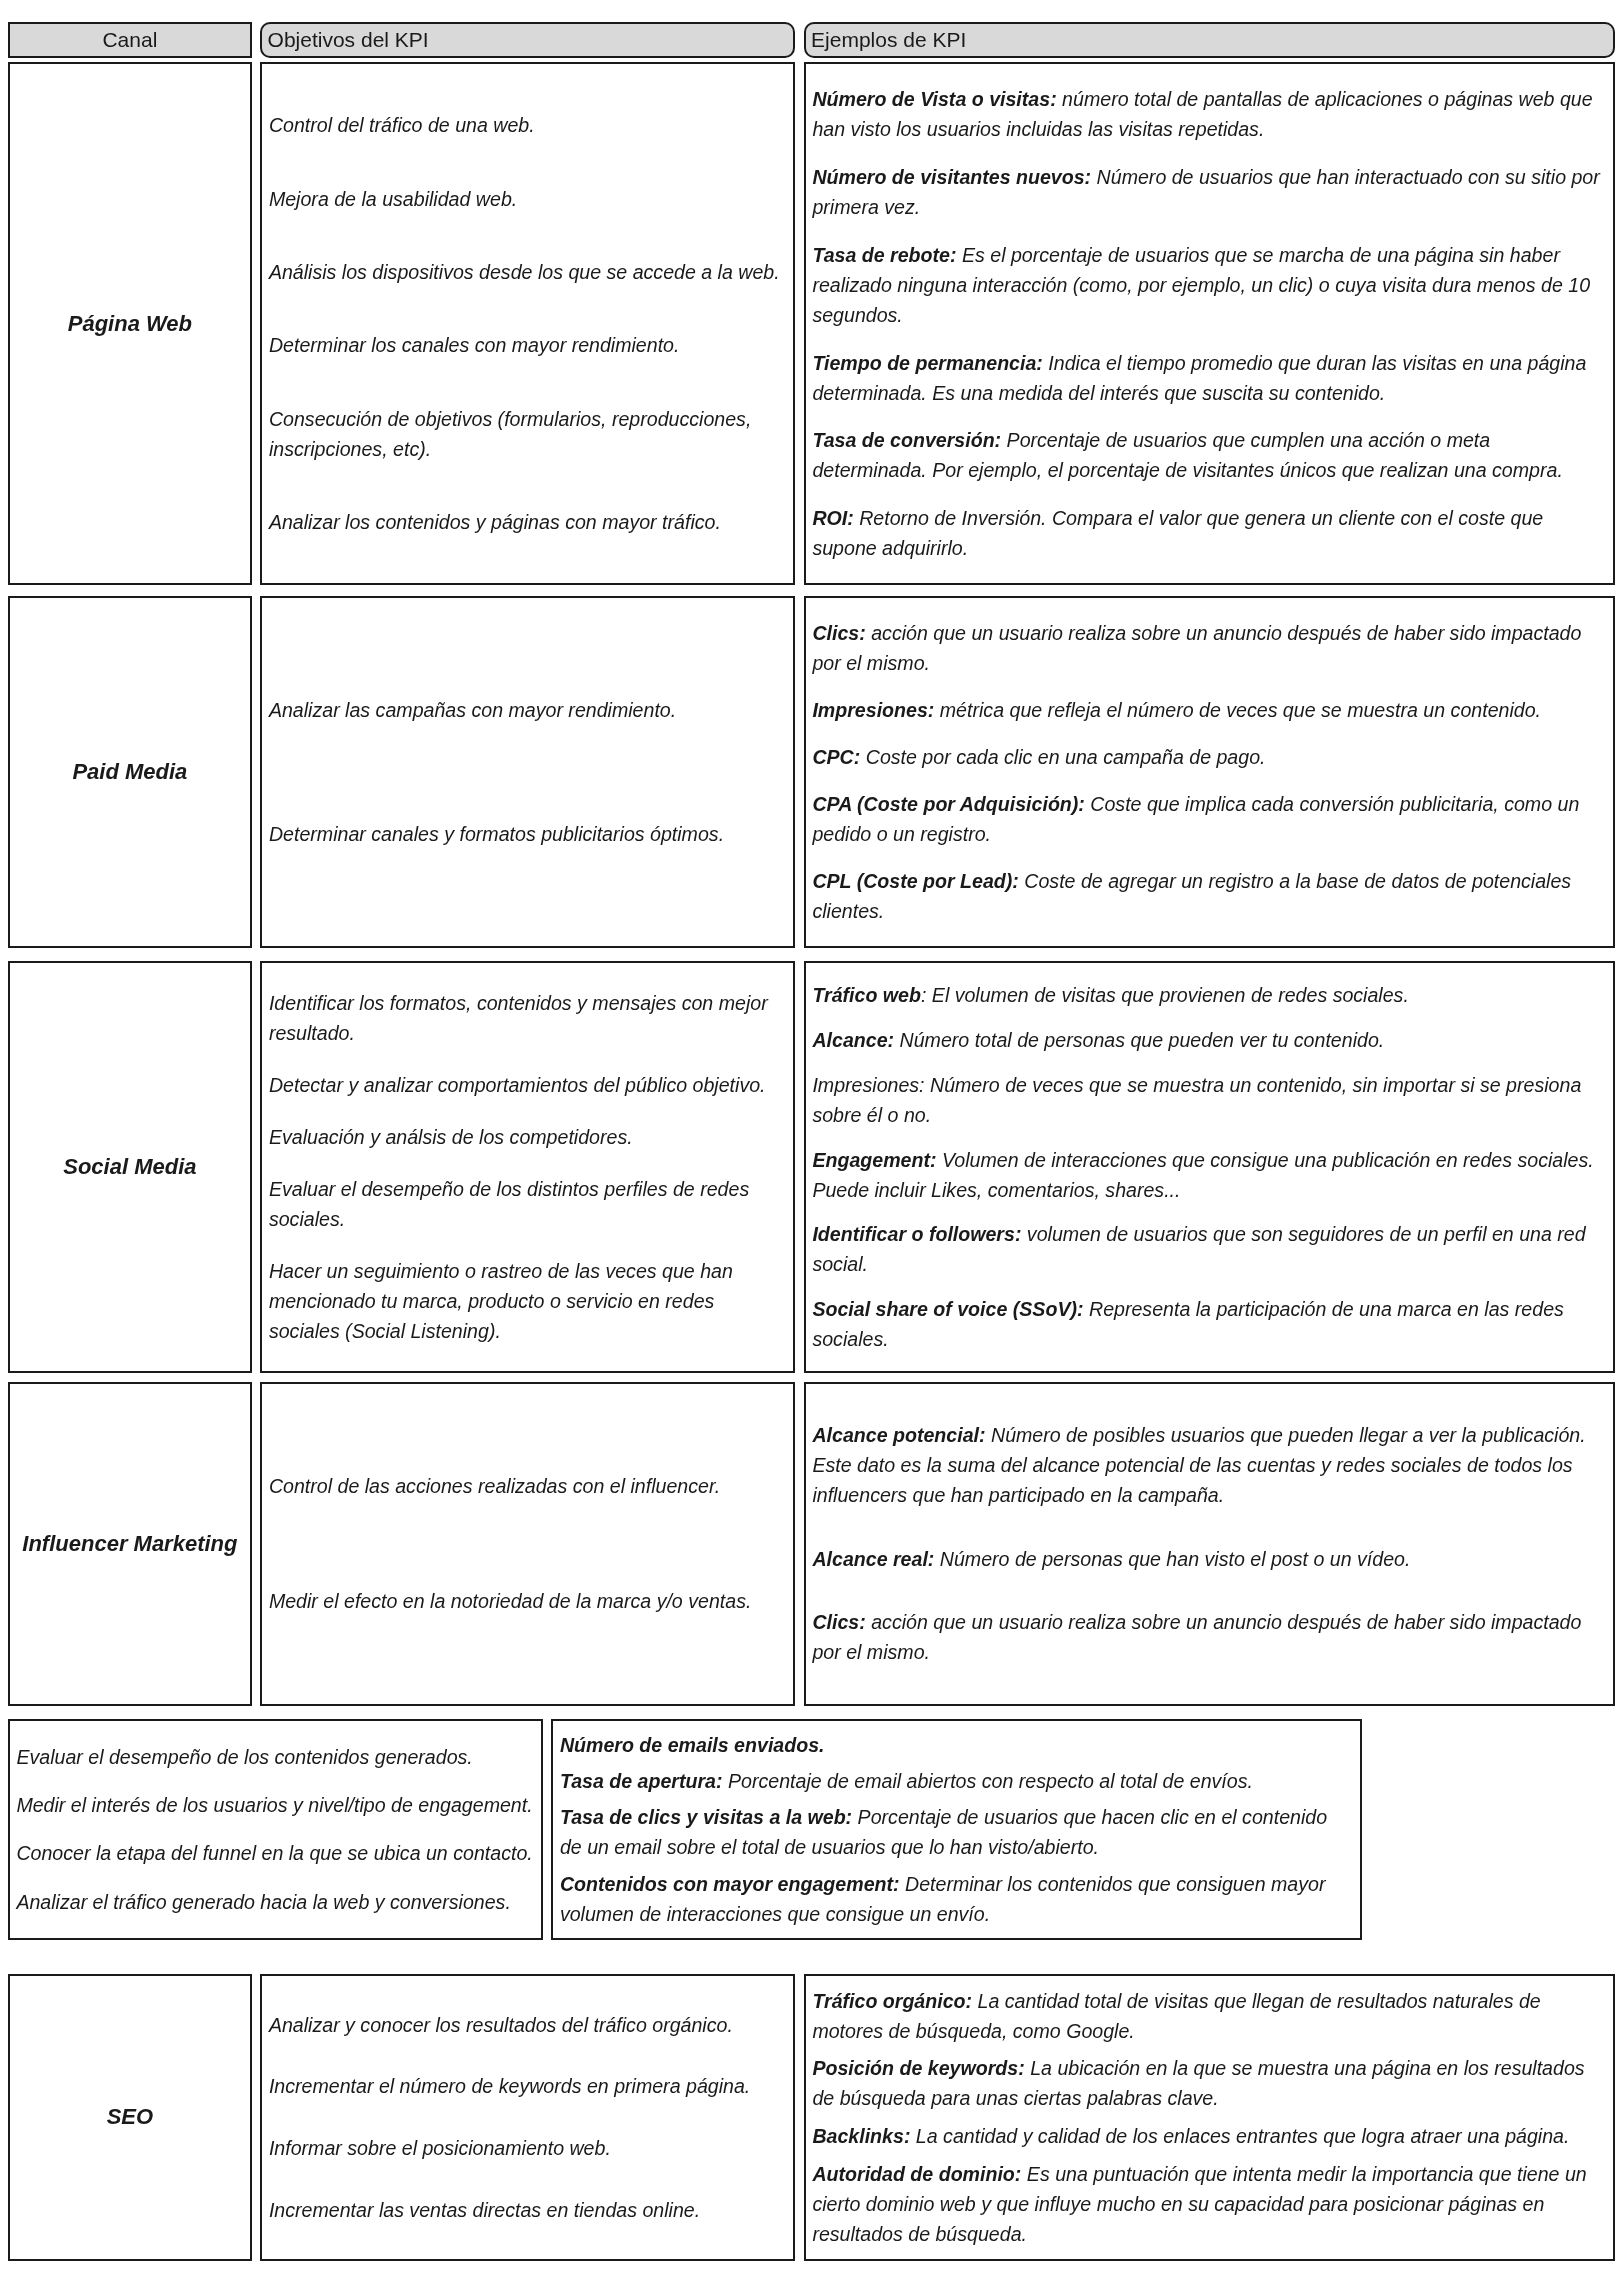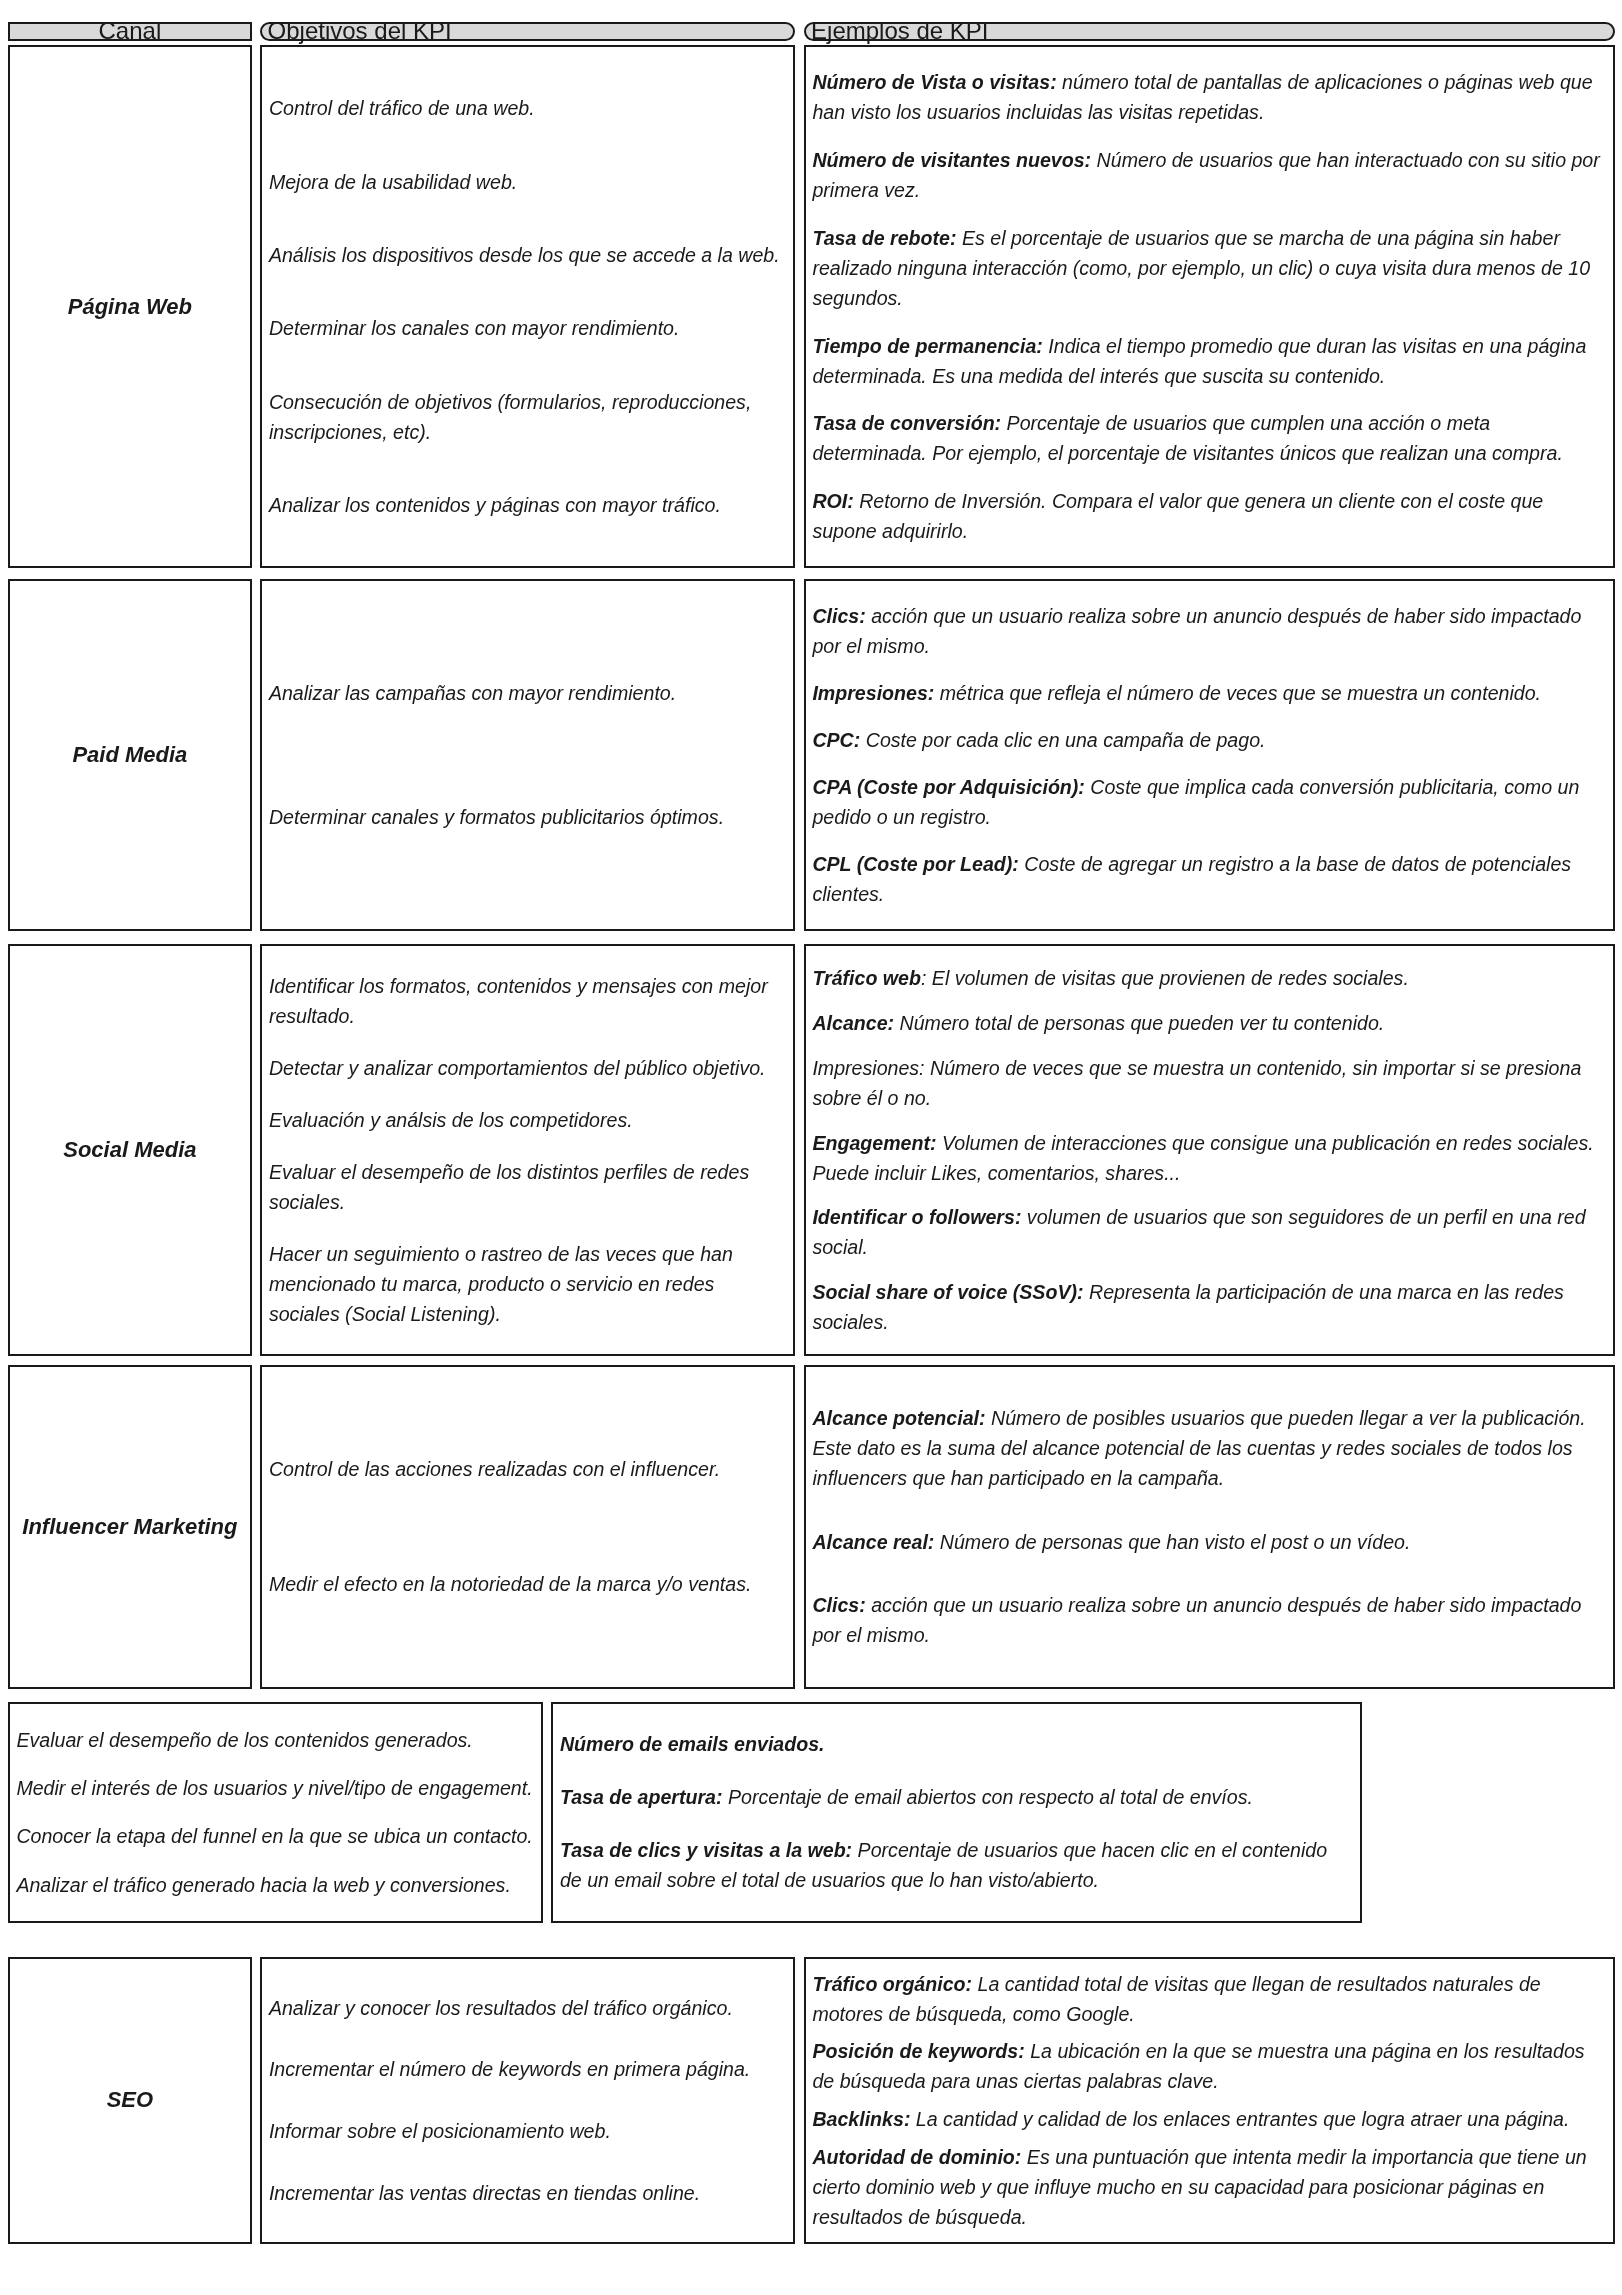--- a/index.html
+++ b/index.html
@@ -12,24 +12,24 @@
     -webkit-font-smoothing:antialiased;
   }
   #table{position:absolute;left:7.9px;top:21.6px;width:1607px;}
   .hrow,.trow{display:flex;align-items:stretch;}
   .cell{box-sizing:border-box;background:#ffffff;}
   .c1{width:244px;margin-right:8.5px;flex:none;}
   .c2{width:535px;margin-right:8.5px;flex:none;}
   .c3{width:811px;flex:none;}
   
   .hrow .cell{
-    height:19px;
+    height:36px;
     border:2px solid #1a1a1a;
     background:#d9d9d9;
-    font-size:24px;
+    font-size:21px;
     display:flex;align-items:center;
   }
   .hcanal{justify-content:center;}
   .hleft{padding-left:5.2px;border-radius:10px;}
   
   .trow .cell{border:2.6px solid #1a1a1a;overflow:hidden;font-style:italic;}
   .canal{
     display:flex;align-items:center;justify-content:center;
     font-weight:bold;font-size:22px;text-align:center;
     padding:0 9.2px;
@@ -132,20 +132,21 @@
     <div class="cell c2 objetivos">
         <p>Evaluar el desempeño de los contenidos generados.</p>
         <p>Medir el interés de los usuarios y nivel/tipo de engagement.</p>
         <p>Conocer la etapa del funnel en la que se ubica un contacto.</p>
         <p>Analizar el tráfico generado hacia la web y conversiones.</p>
       </div>
     <div class="cell c3 ejemplos">
         <p><b>Número de emails enviados.</b><span></span></p>
         <p><b>Tasa de apertura:</b><span> Porcentaje de email abiertos con respecto al total de envíos.</span></p>
         <p><b>Tasa de clics y visitas a la web:</b><span> Porcentaje de usuarios que hacen clic en el contenido de un email sobre el total de usuarios que lo han visto/abierto.</span></p>
+        <p><b>Contenidos con mayor engagement:</b><span>  Determinar los contenidos que consiguen mayor volumen de interacciones que consigue un envío.</span></p>
       </div>
   </div>
     <div class="trow" style="height: 287px; margin-top: 34px;">
     <div class="cell c1 canal">
       <span class="canal-label">SEO</span>
     </div>
     <div class="cell c2 objetivos">
         <p>Analizar y conocer los resultados del tráfico orgánico.</p>
         <p>Incrementar el número de keywords en primera página.</p>
         <p>Informar sobre el posicionamiento web.</p>

